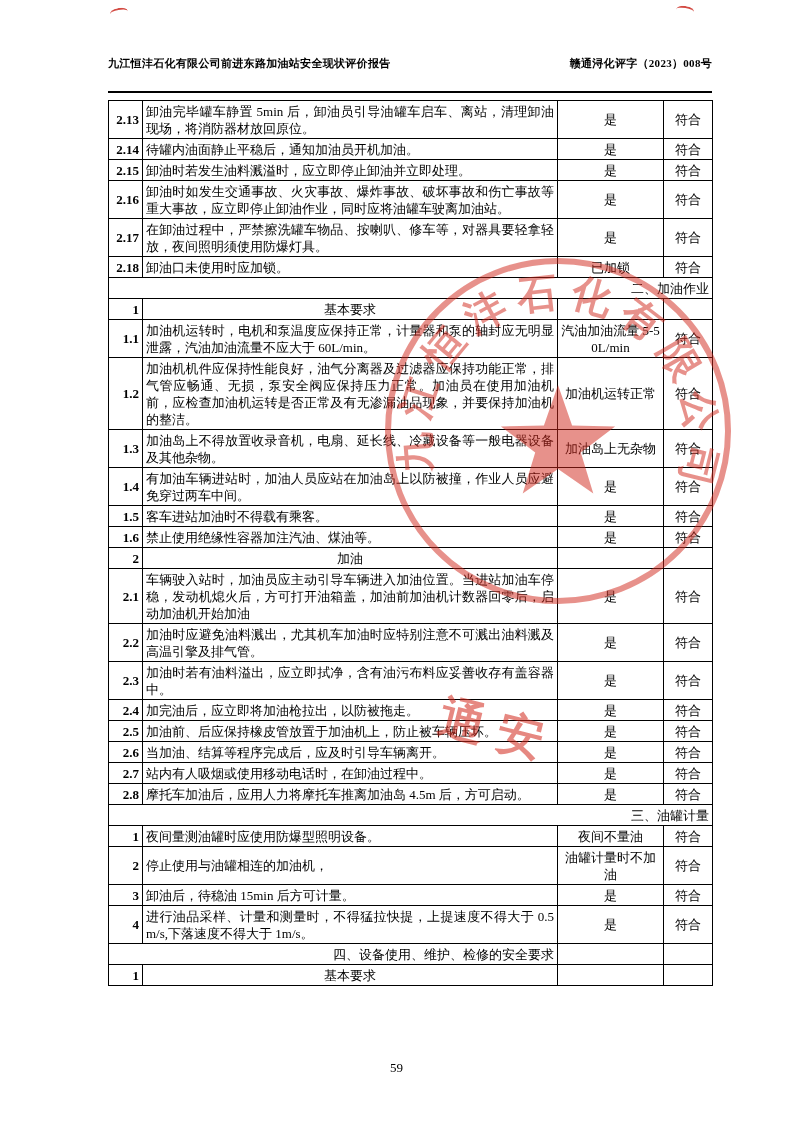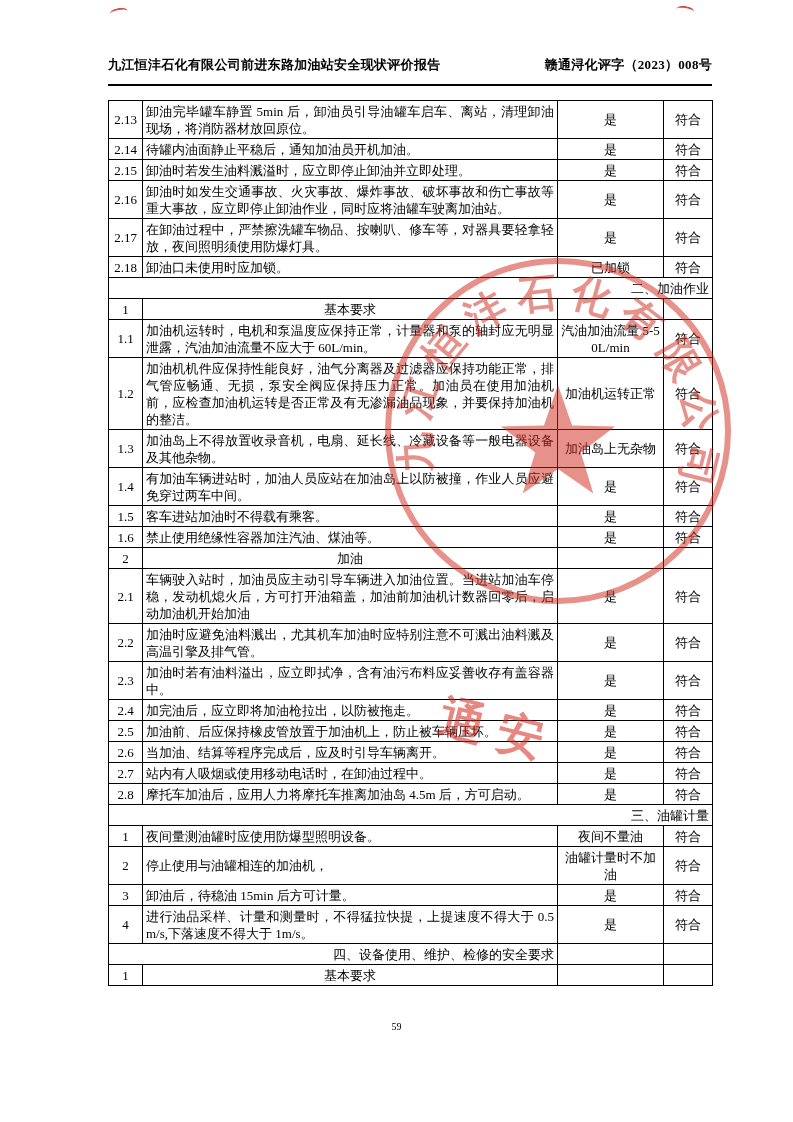--- a/index.html
+++ b/index.html
@@ -8,48 +8,48 @@
     background:#ffffff;
     color:#000;
     font-family:"Liberation Serif","DejaVu Serif",serif;
     position:relative;
     overflow:hidden;
   }
   .page-header {
     position:absolute;
     left:108px; top:56px; width:604px;
     display:flex; justify-content:space-between; align-items:flex-end;
-    font-weight:bold; font-size:13px;
+    font-weight:bold; font-size:11px;
     border-bottom:2.5px solid #000;
-    padding-bottom:10px;
+    padding-bottom:20px;
     letter-spacing:0.3px;
   }
   table.eval {
     position:absolute;
     left:108px; top:100px; width:604px;
     border-collapse:collapse;
     table-layout:fixed;
   }
   table.eval td {
     border:1px solid #000;
     font-size:13px;
     padding:1.5px 3px;
     vertical-align:middle;
     line-height:17px;
     word-break:break-all;
   }
-  td.num    { text-align:center; font-weight:normal; padding:1.5px 1px; }
+  td.num    { text-align:right; font-weight:bold; padding:1.5px 1px; }
   td.content{ text-align:justify; }
   td.status { text-align:center; font-size:12.5px; line-height:16px; }
   td.result { text-align:center;margin-top:25px; }
   td.section{ text-align:right; font-weight:normal; font-size:13.5px; padding:2px; }
   td.subheader { text-align:center; }
   .page-number {
-    position:absolute; left:0; right:0; top:1021px;
-    text-align:center; font-size:10px;
+    position:absolute; left:0; right:0; top:1060px;
+    text-align:center; font-size:13px;
   }
   
   .seal {
     position:absolute; left:377px; top:250px; width:362px; height:362px;
     opacity:0.5; pointer-events:none; z-index:5;
   }
   .seal-overlay-text {
     position:absolute; left:438px; top:700px;
     color:rgba(209,38,26,0.55);
     font-size:46px; font-weight:bold;

